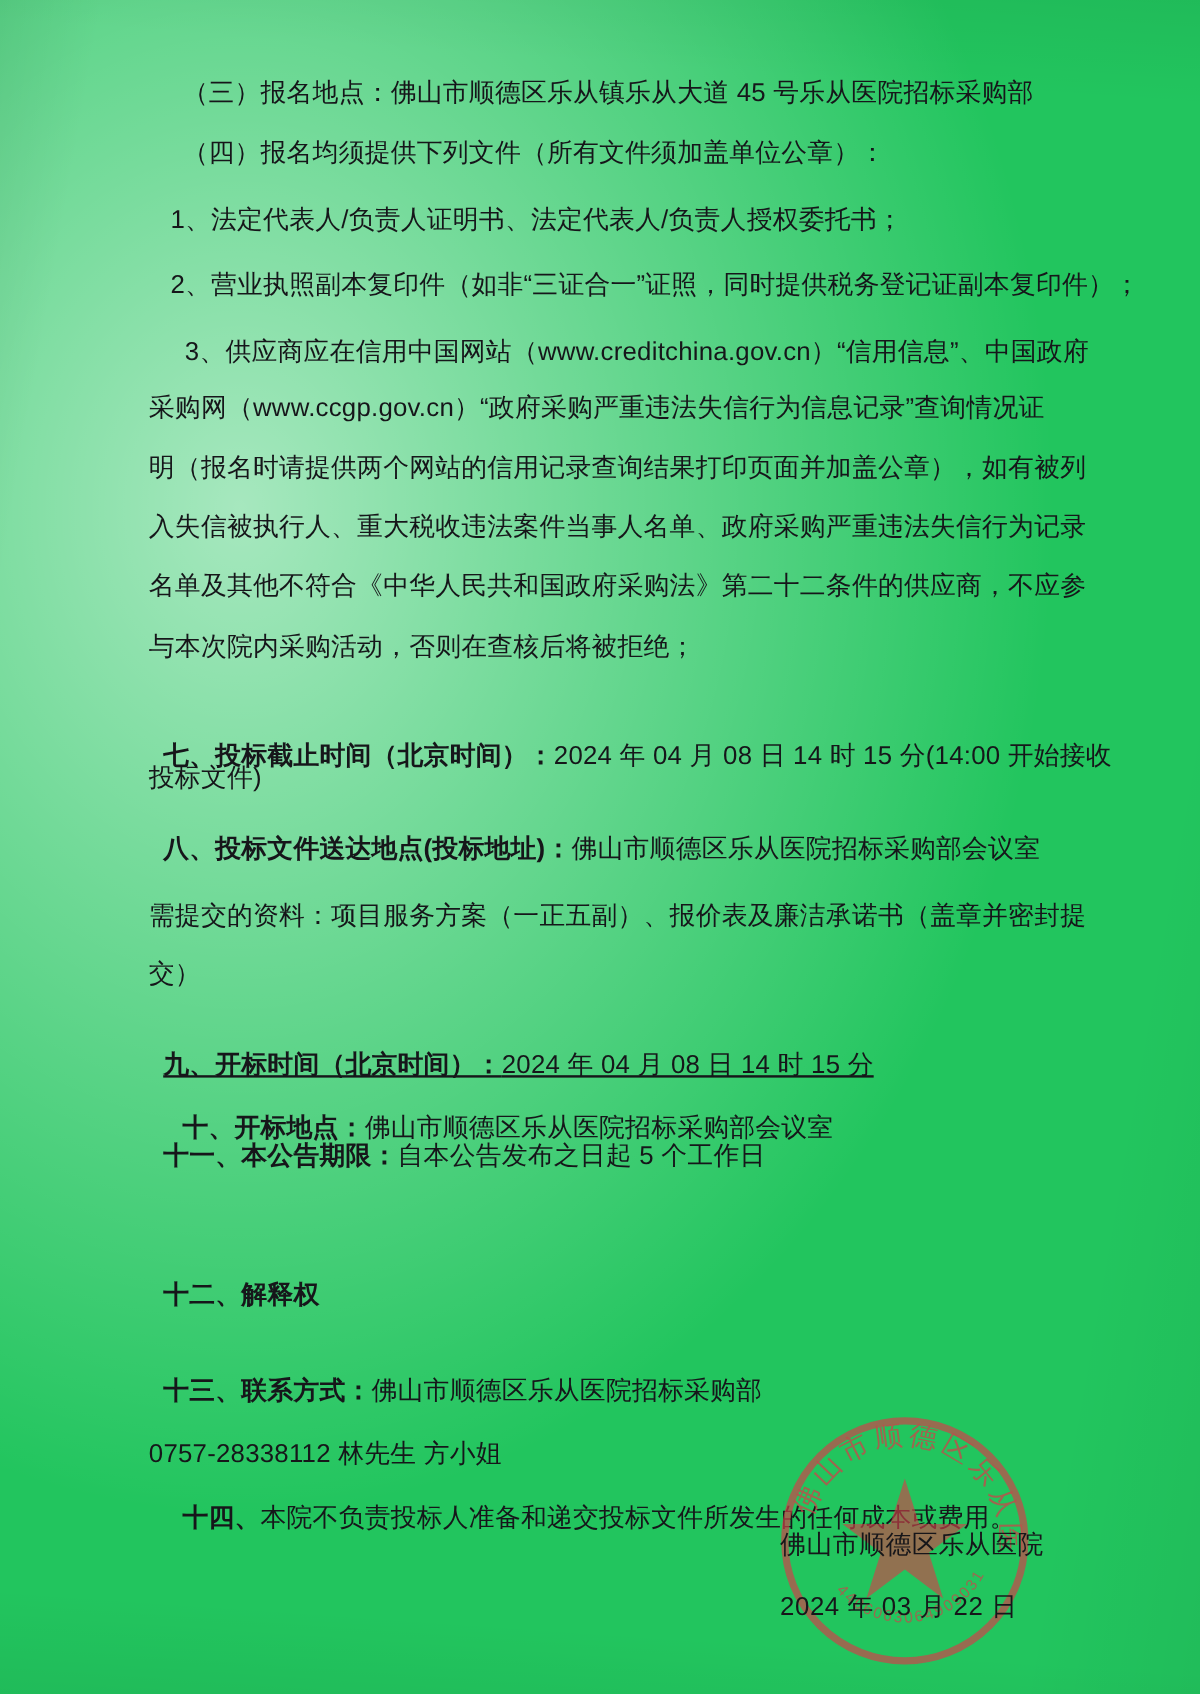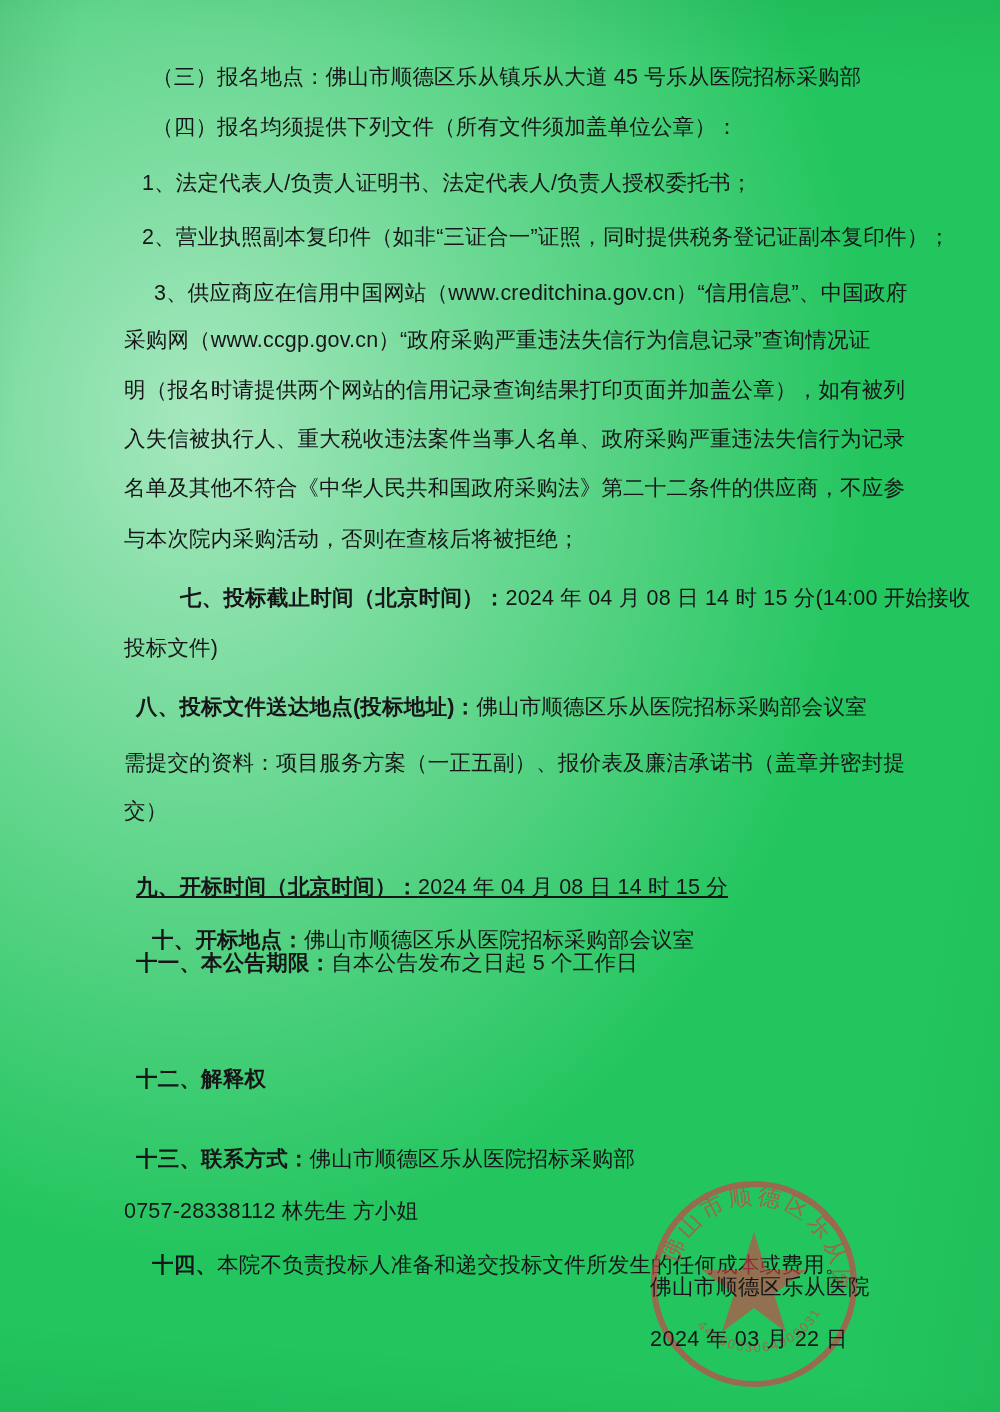--- a/index.html
+++ b/index.html
@@ -72,21 +72,21 @@
 
     <div class="line" style="left:142px; top:222px;">2、营业执照副本复印件（如非“三证合一”证照，同时提供税务登记证副本复印件）；</div>
 
     <div class="line" style="left:126px; top:278px;margin-left:28px;">3、供应商应在信用中国网站（www.creditchina.gov.cn）“信用信息”、中国政府</div>
     <div class="line" style="left:124px; top:325px;">采购网（www.ccgp.gov.cn）“政府采购严重违法失信行为信息记录”查询情况证</div>
     <div class="line" style="left:124px; top:424px;">入失信被执行人、重大税收违法案件当事人名单、政府采购严重违法失信行为记录</div>
     <div class="line" style="left:124px; top:375px;">明（报名时请提供两个网站的信用记录查询结果打印页面并加盖公章），如有被列</div>
     <div class="line" style="left:124px; top:473px;">名单及其他不符合《中华人民共和国政府采购法》第二十二条件的供应商，不应参</div>
     <div class="line" style="left:124px; top:524px;">与本次院内采购活动，否则在查核后将被拒绝；</div>
 
-    <div class="line" style="left:136px; top:583px;margin-left:44px;">
+    <div class="line" style="left:136px; top:615px;">
       <span class="b">七、投标截止时间（北京时间）：</span><span>2024 年 04 月 08 日 14 时 15 分(14:00 开始接收</span>
     </div>
     <div class="line" style="left:124px; top:633px;">投标文件)</div>
 
     <div class="line" style="left:136px; top:692px;">
       <span class="b">八、投标文件送达地点(投标地址)：</span><span>佛山市顺德区乐从医院招标采购部会议室</span>
     </div>
     <div class="line" style="left:124px; top:748px;">需提交的资料：项目服务方案（一正五副）、报价表及廉洁承诺书（盖章并密封提</div>
     <div class="line" style="left:124px; top:796px;">交）</div>
 

